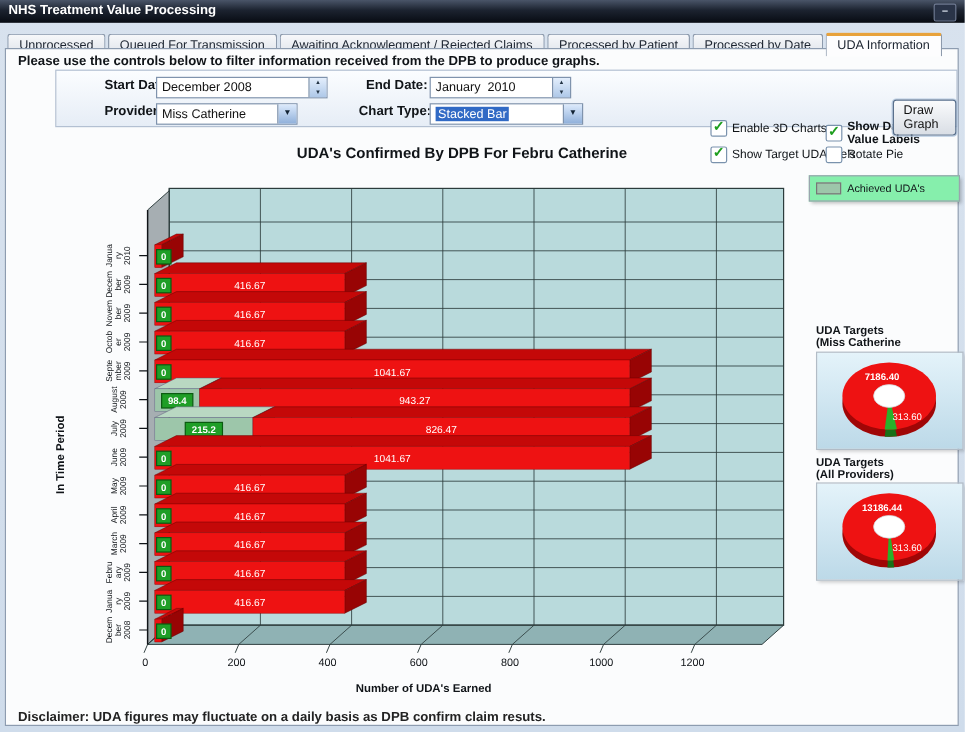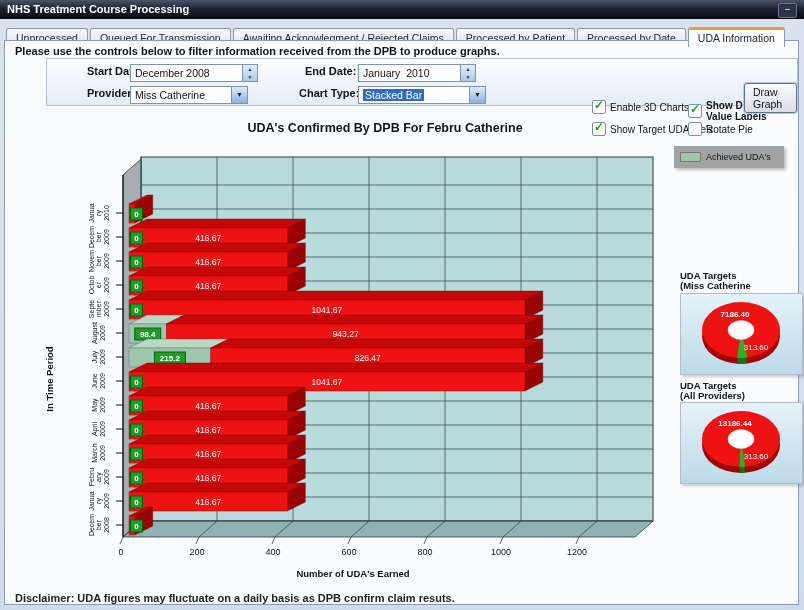--- a/index.html
+++ b/index.html
@@ -34,55 +34,55 @@
         font-size:7px;line-height:16px;text-align:center;color:#123;cursor:pointer;}
   .cb{position:absolute;display:flex;align-items:center;font-size:10px;color:#101418;cursor:pointer;margin-top:36px;}
   .cbbox{width:12px;height:12px;background:#fff;border:1px solid #7a92ad;border-radius:2px;
         margin-right:4px;position:relative;flex:none;}
   .cb.checked .cbbox:after{content:"✓";position:absolute;left:1px;top:-3px;color:#1e9e1e;font-size:12px;font-weight:bold;}
   .drawbtn{position:absolute;font-size:10.5px;padding:2px 8px;
         background:linear-gradient(180deg,#fafbfc,#d9dee5);border:1px solid #5a708c;border-radius:3px;
         box-shadow:0 0 0 1px #b8cce2;cursor:pointer;}
   .charttitle{position:absolute;left:60px;top:80px;width:640px;text-align:center;
         font-size:12.5px;font-weight:bold;color:#101418;}
-  .legend{position:absolute;left:669px;top:105px;width:110px;background:#a3a3a3;
+  .legend{position:absolute;left:669px;top:105px;width:126px;background:#86efac;
         border:1px solid #9aa4ae;box-shadow:2px 2px 3px rgba(0,0,0,.25);padding:4px 5px;box-sizing:border-box;}
   .legrow{display:flex;align-items:center;margin:1px 0;}
   .legswatch{width:19px;height:8px;border:1px solid #777;margin-right:5px;flex:none;}
   .legtext{font-size:9px;color:#101418;}
   .pietitle{position:absolute;width:124px;text-align:left;font-size:9.5px;font-weight:bold;color:#101418;line-height:10px;}
   .piebox{position:absolute;width:121px;height:80px;border:1px solid #b2bcc6;
         background:linear-gradient(180deg,#e4f3fa,#bcd9e8);box-shadow:2px 2px 3px rgba(0,0,0,.2);}
   .disclaimer{position:absolute;left:10px;top:551px;font-size:11px;font-weight:bold;color:#222;}
   svg text{font-family:"Liberation Sans",sans-serif;}
 </style>
 </head>
 <body>
 
 <div class="titlebar">
-  <span>NHS Treatment Course Processing</span>
+  <span>NHS Treatment Value Processing</span>
   <span class="minbtn">–</span>
 </div>
 
 <div class="tabstrip">
   <span class="tab">Unprocessed</span>
   <span class="tab">Queued For Transmission</span>
   <span class="tab">Awaiting Acknowlegment / Rejected Claims</span>
   <span class="tab">Processed by Patient</span>
   <span class="tab">Processed by Date</span>
   <span class="tab active">UDA Information</span>
 </div>
 
 <div class="content">
 
   <div class="intro">Please use the controls below to filter information received from the DPB to produce graphs.</div>
 
   <div class="panel">
     <span class="flabel" style="left:40px;top:6px;">Start Date:</span>
-    <span class="field" style="left:83px;top:5px;width:128px;">
+    <span class="field" style="left:83px;top:5px;width:143px;">
       <span class="fieldval">December 2008</span>
       <span class="spin">▲<br>▼</span>
     </span>
 
     <span class="flabel" style="left:258px;top:6px;">End Date:</span>
     <span class="field" style="left:311px;top:5px;width:118px;">
       <span class="fieldval">January  2010</span>
       <span class="spin">▲<br>▼</span>
     </span>
 

